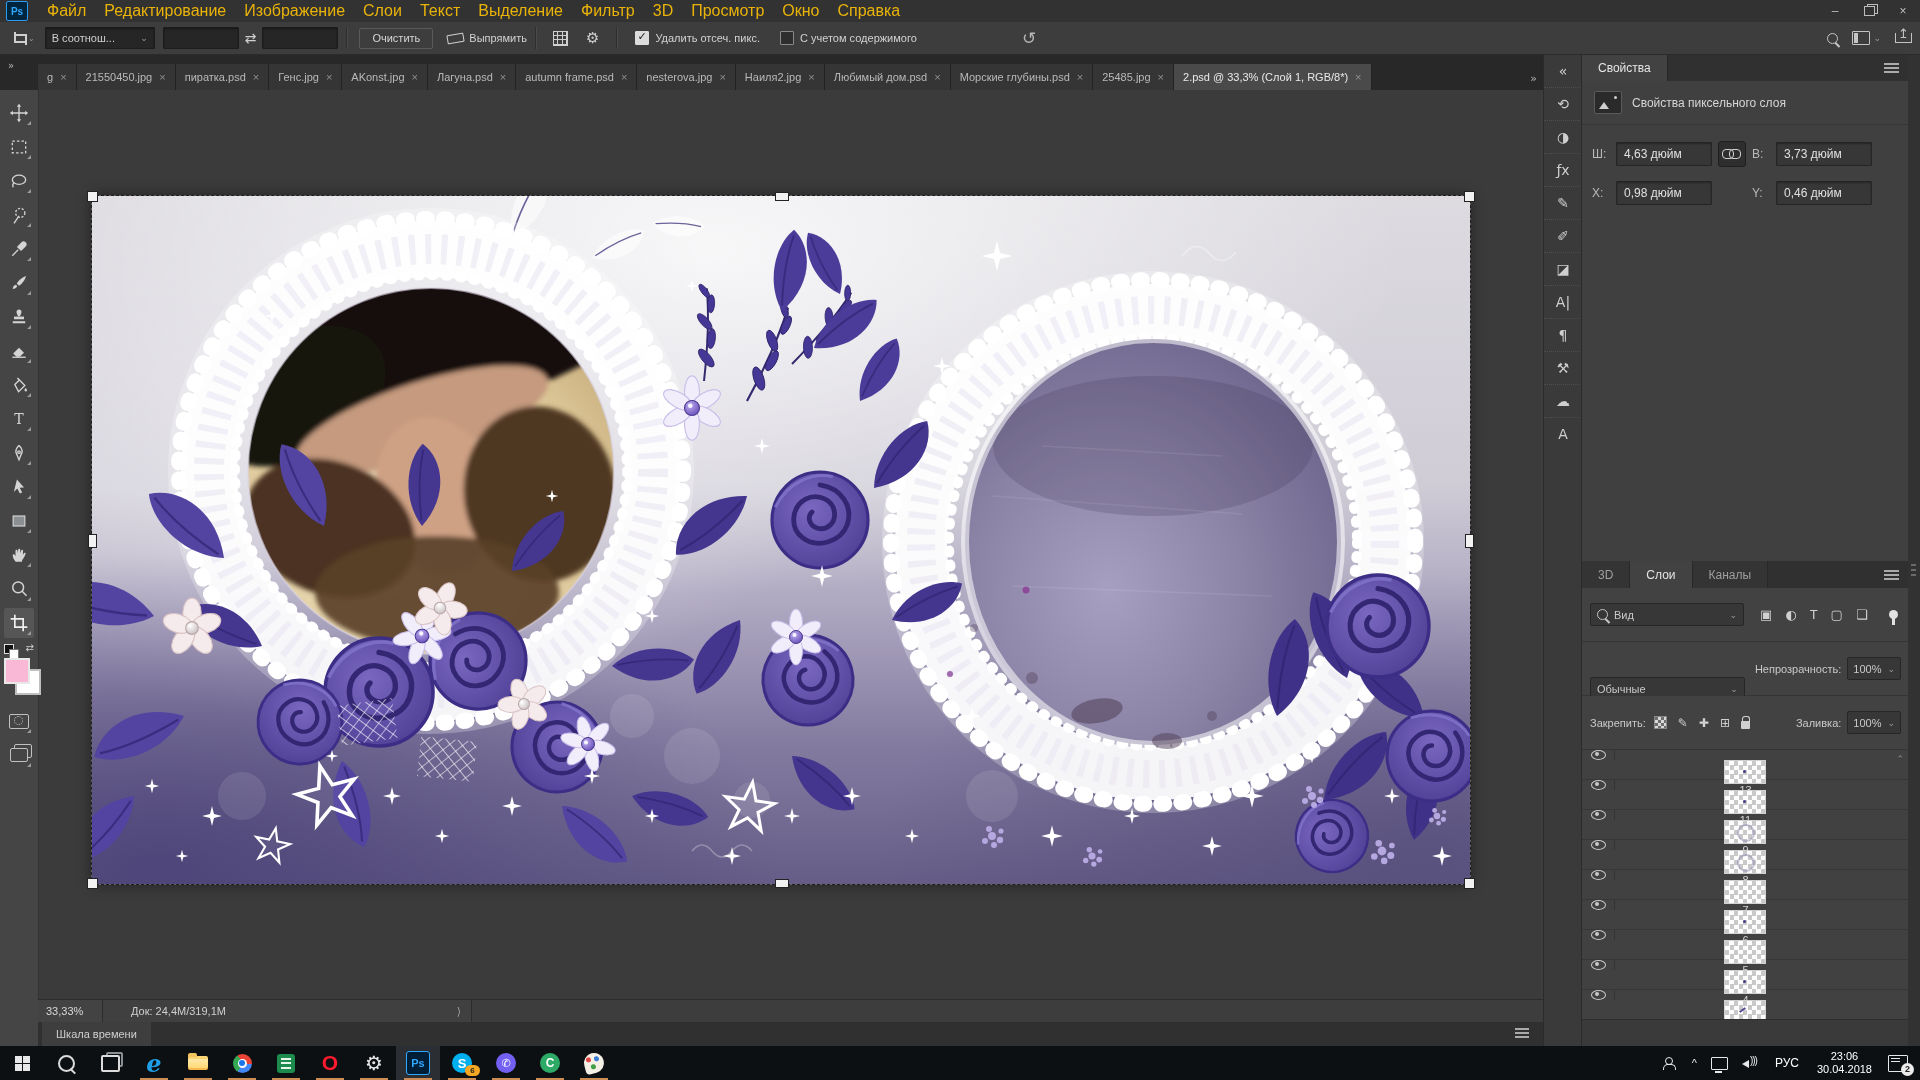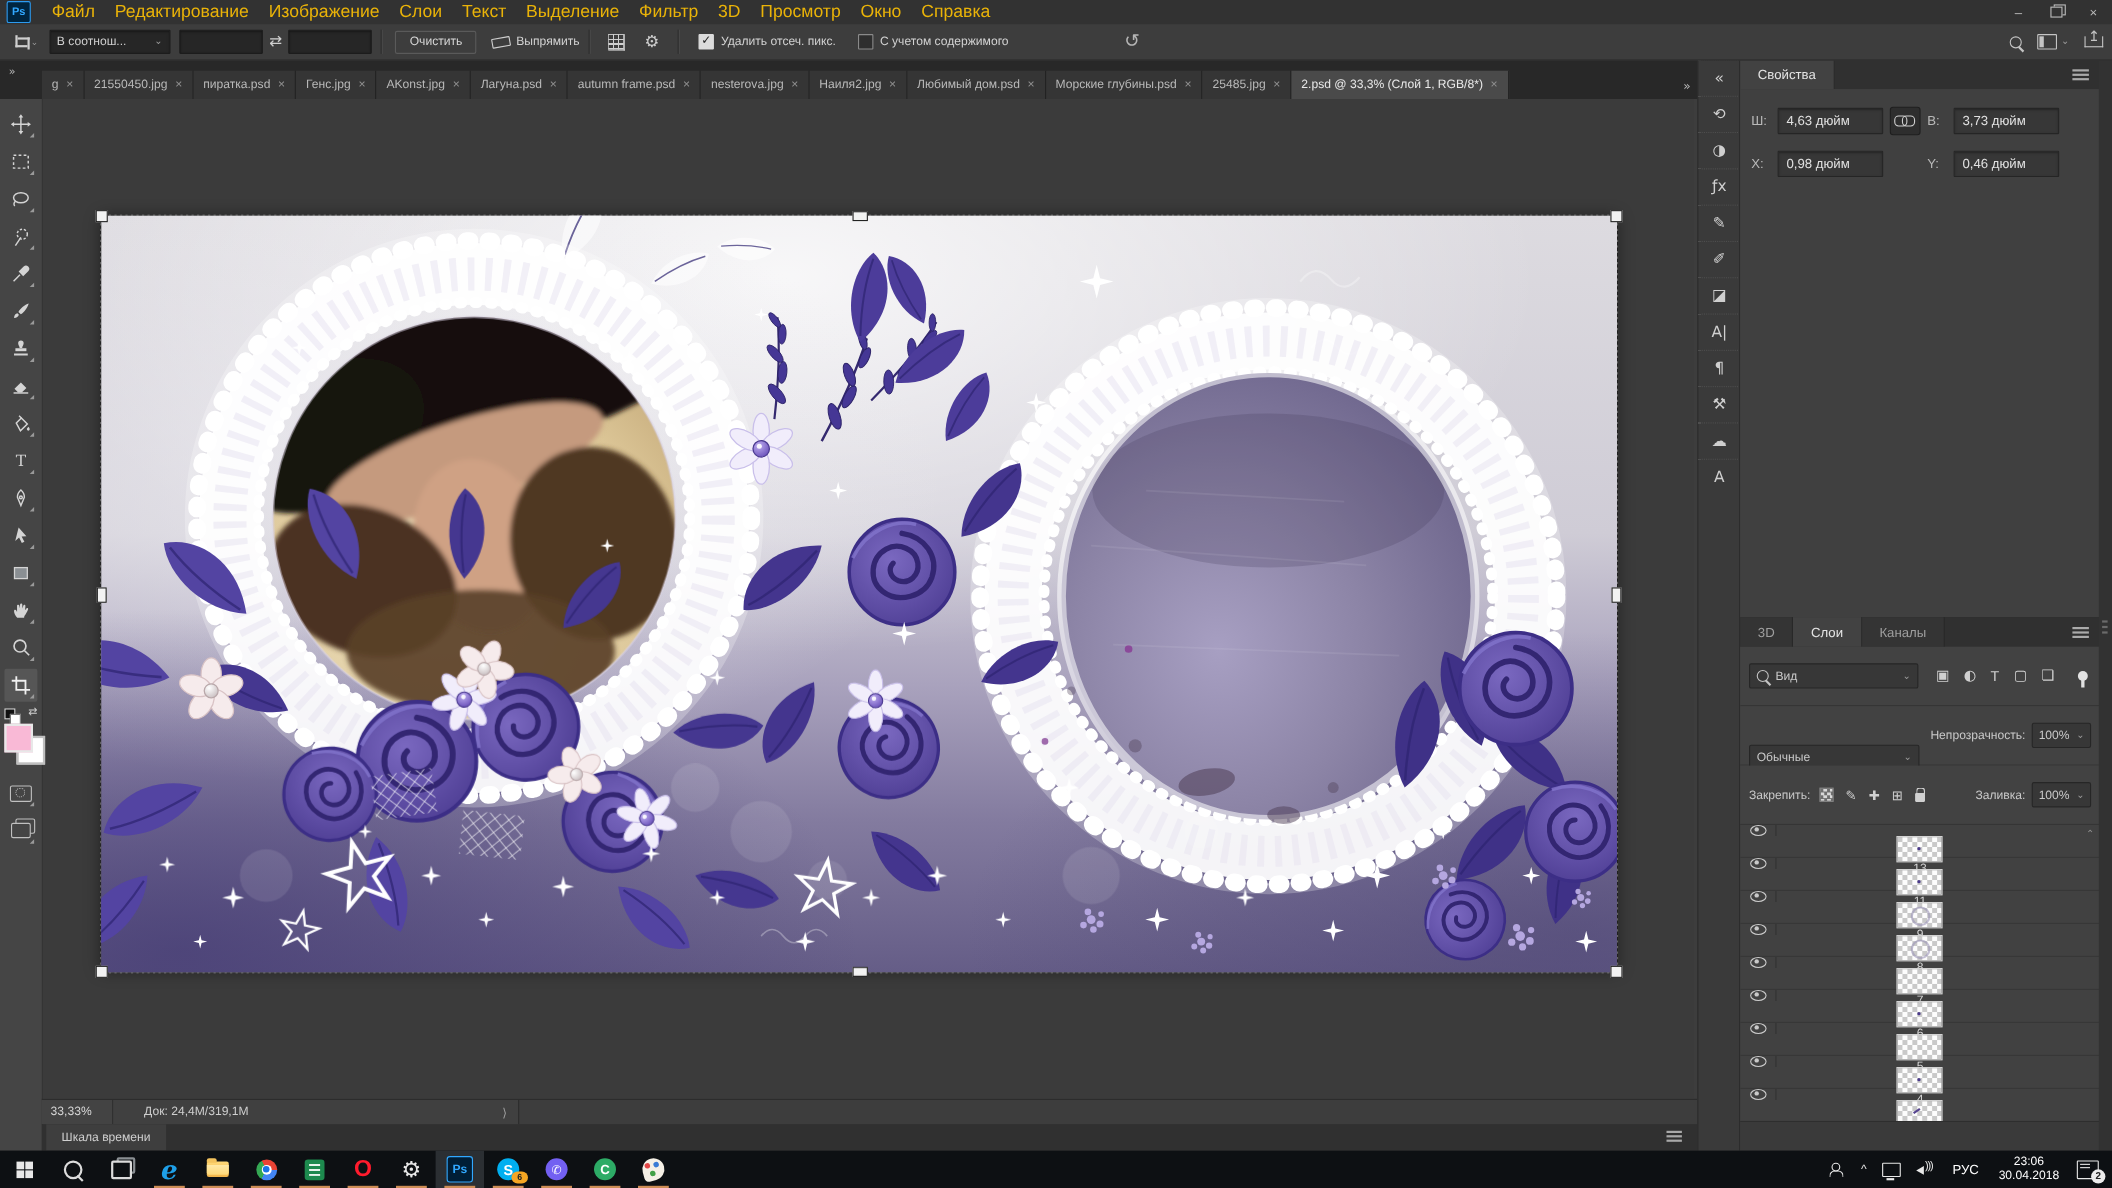--- a/index.html
+++ b/index.html
@@ -804,20 +804,24 @@
       </div>
   </div>
 
   <div class="panels">
 
     <div class="panel-tabs">
       <div class="panel-tab active">Свойства</div>
       <span class="panel-menu"></span>
     </div>
     <div class="props-body">
+      <div class="props-sub">
+        <span class="props-thumb"></span>
+        <span class="props-sub-label">Свойства пиксельного слоя</span>
+      </div>
       <div class="props-grid">
         <span>Ш:</span>
         <span class="prop-input">4,63 дюйм</span>
         <span class="chain-btn"></span>
         <span>В:</span>
         <span class="prop-input">3,73 дюйм</span>
         <span>X:</span>
         <span class="prop-input">0,98 дюйм</span>
         <span></span>
         <span>Y:</span>

